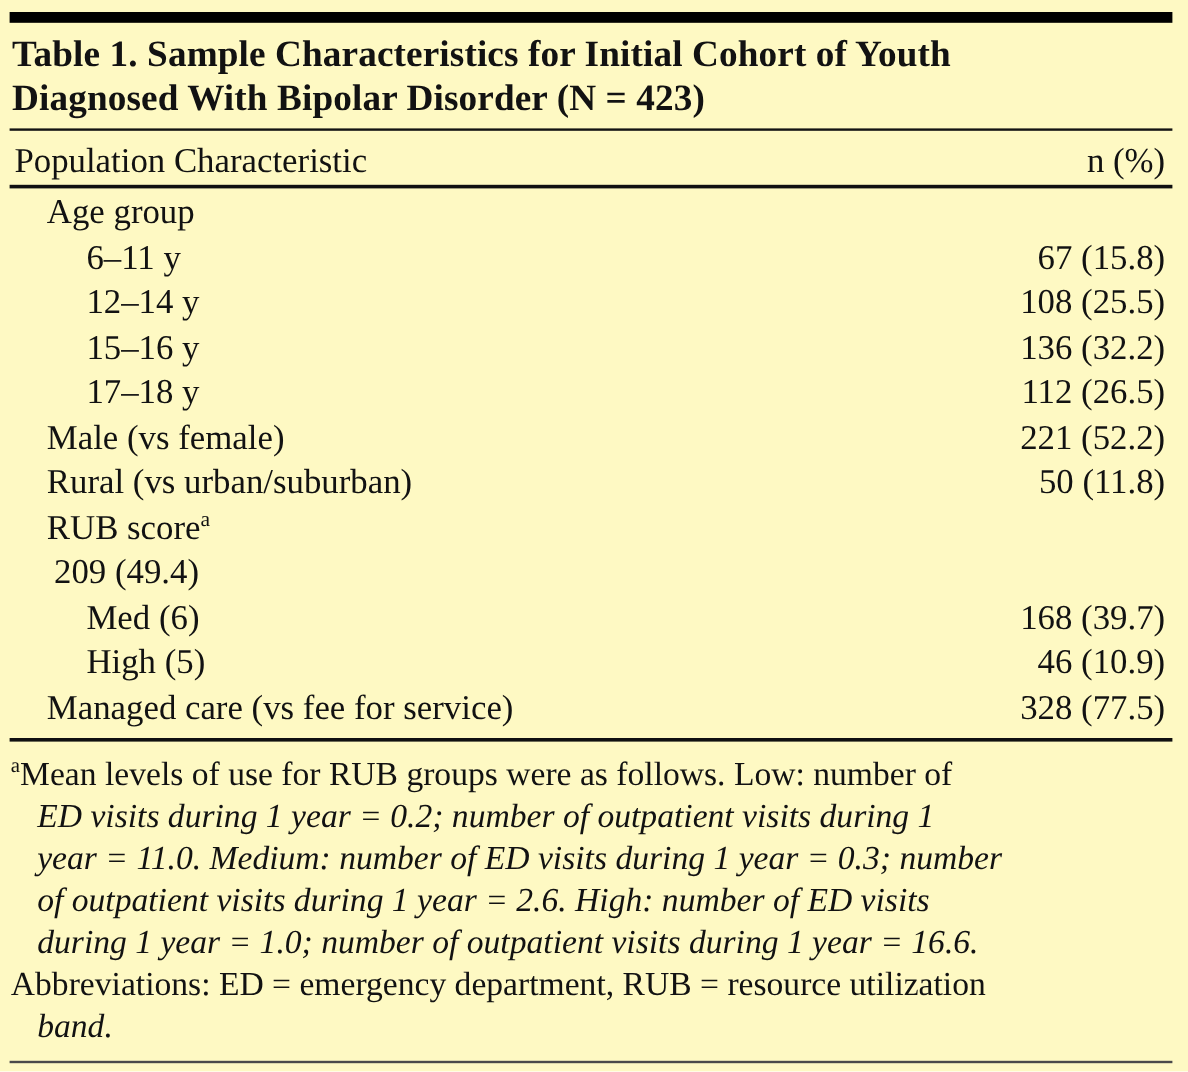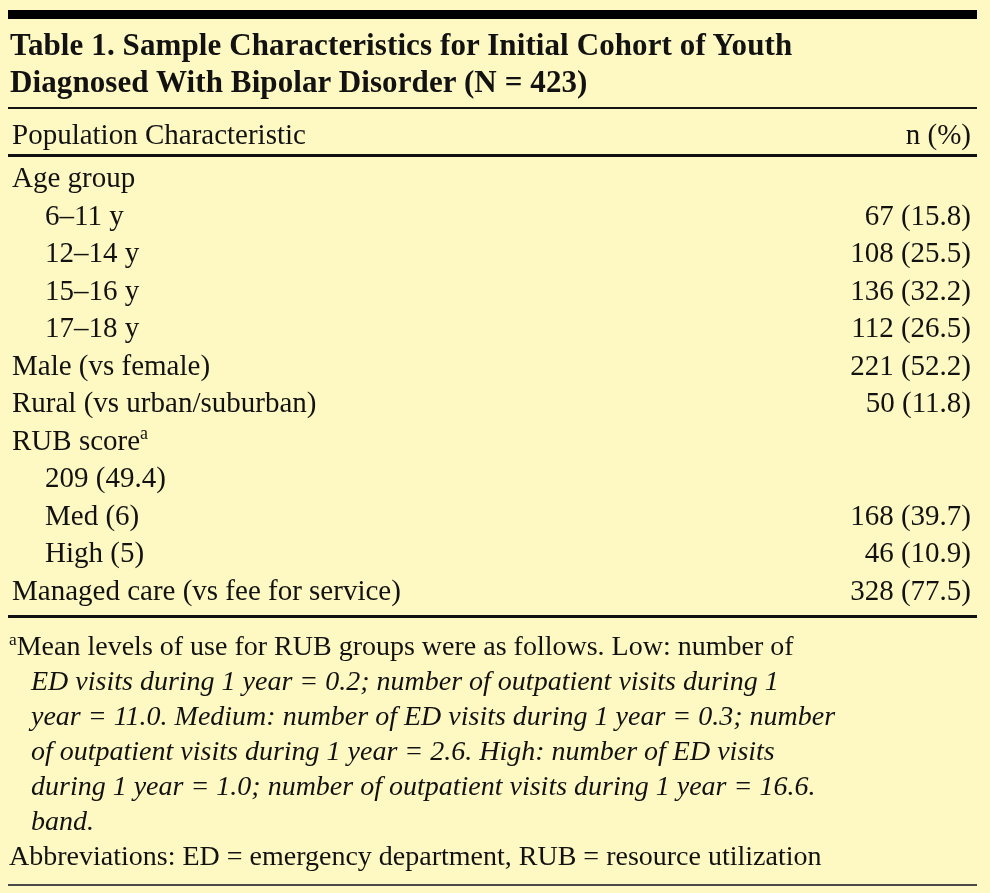--- a/index.html
+++ b/index.html
@@ -42,21 +42,21 @@
   .row {
     display: flex;
     justify-content: space-between;
     align-items: baseline;
     box-sizing: border-box;
     height: 37.5px;
     padding: 0 6px 0 4px;
     font-size: 29px;
     line-height: 37.5px;
   }
-  .row .label { white-space: nowrap; }
+  .row .label { white-space: nowrap; margin-left: 27px; }
   .row.indent { padding-left: 37px; align-items: flex-end; }
   .row .value { white-space: nowrap; }
   .tbody-rule { border-bottom: 3px solid #101010; }
   sup.fn-sup {
     font-size: 62%;
     vertical-align: super;
     line-height: 0;
   }
   .footnotes {
     padding: 10px 0 0 1px;
@@ -150,20 +150,20 @@
       </div>
 
     </div>
 
     <div class="footnotes">
       <div class="fn-line"><sup class="fn-sup">a</sup><span>Mean levels of use for RUB groups were as follows. Low: number of</span></div>
       <div class="fn-line cont">ED visits during 1 year = 0.2; number of outpatient visits during 1</div>
       <div class="fn-line cont">year = 11.0. Medium: number of ED visits during 1 year = 0.3; number</div>
       <div class="fn-line cont">of outpatient visits during 1 year = 2.6. High: number of ED visits</div>
       <div class="fn-line cont">during 1 year = 1.0; number of outpatient visits during 1 year = 16.6.</div>
+      <div class="fn-line">Abbreviations: ED = emergency department, RUB = resource utilization</div>
       <div class="fn-line cont">band.</div>
-      <div class="fn-line">Abbreviations: ED = emergency department, RUB = resource utilization</div>
     </div>
 
     <div class="bottom-rule"></div>
 
   </div>
 </div>
 
 </body></html>

